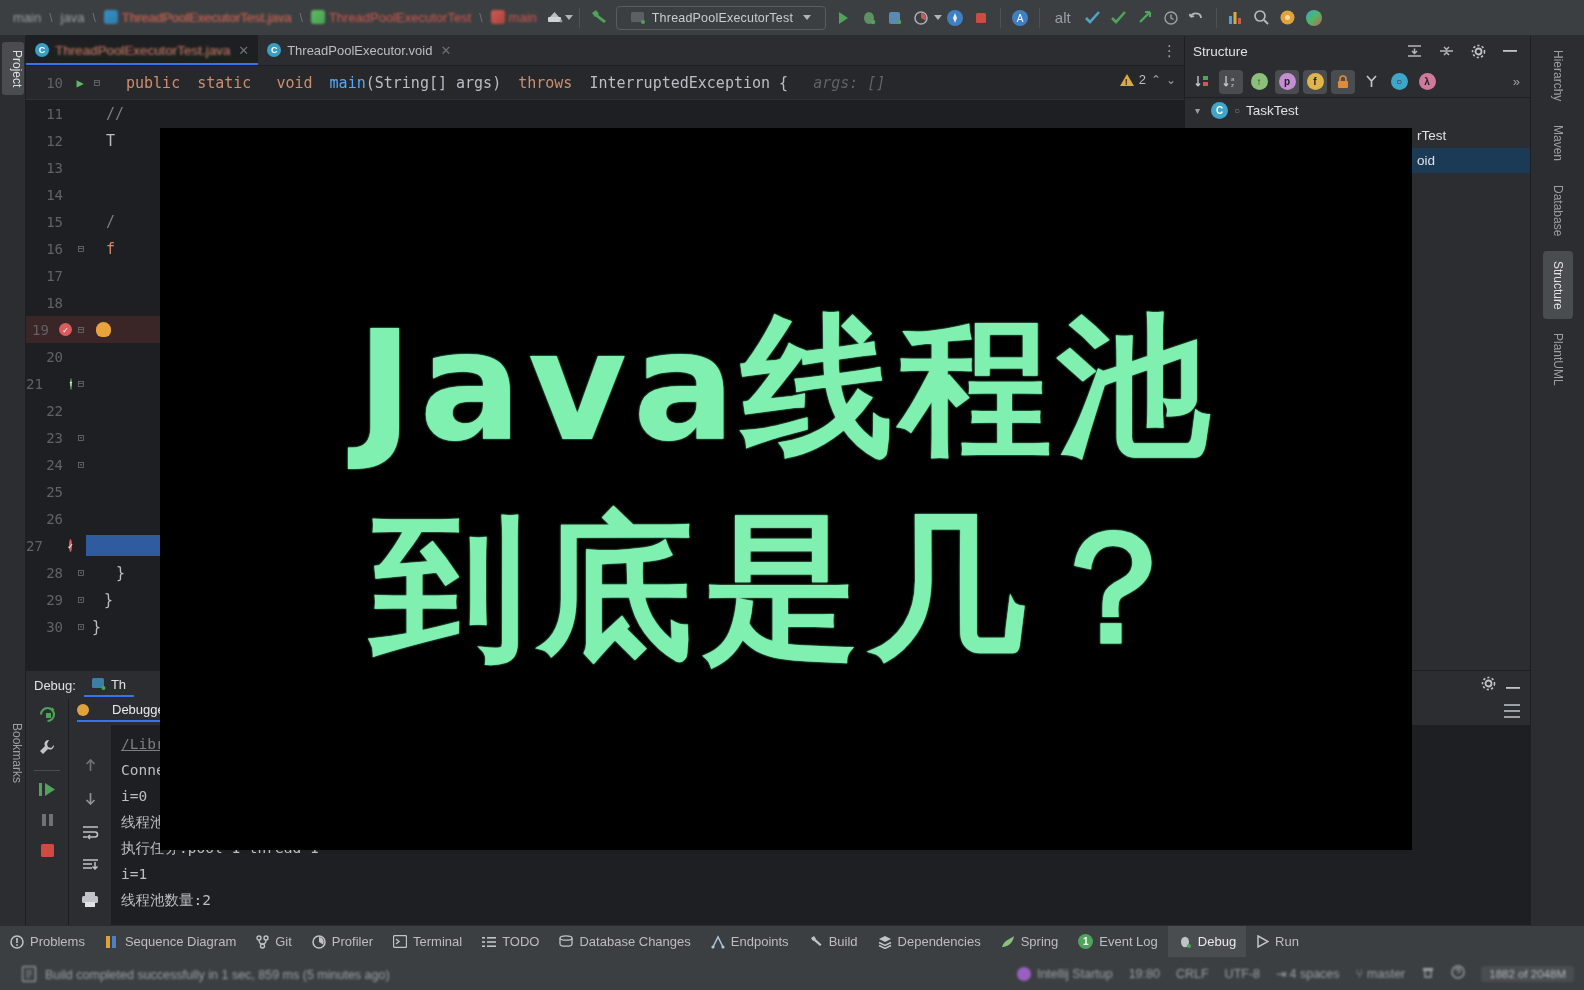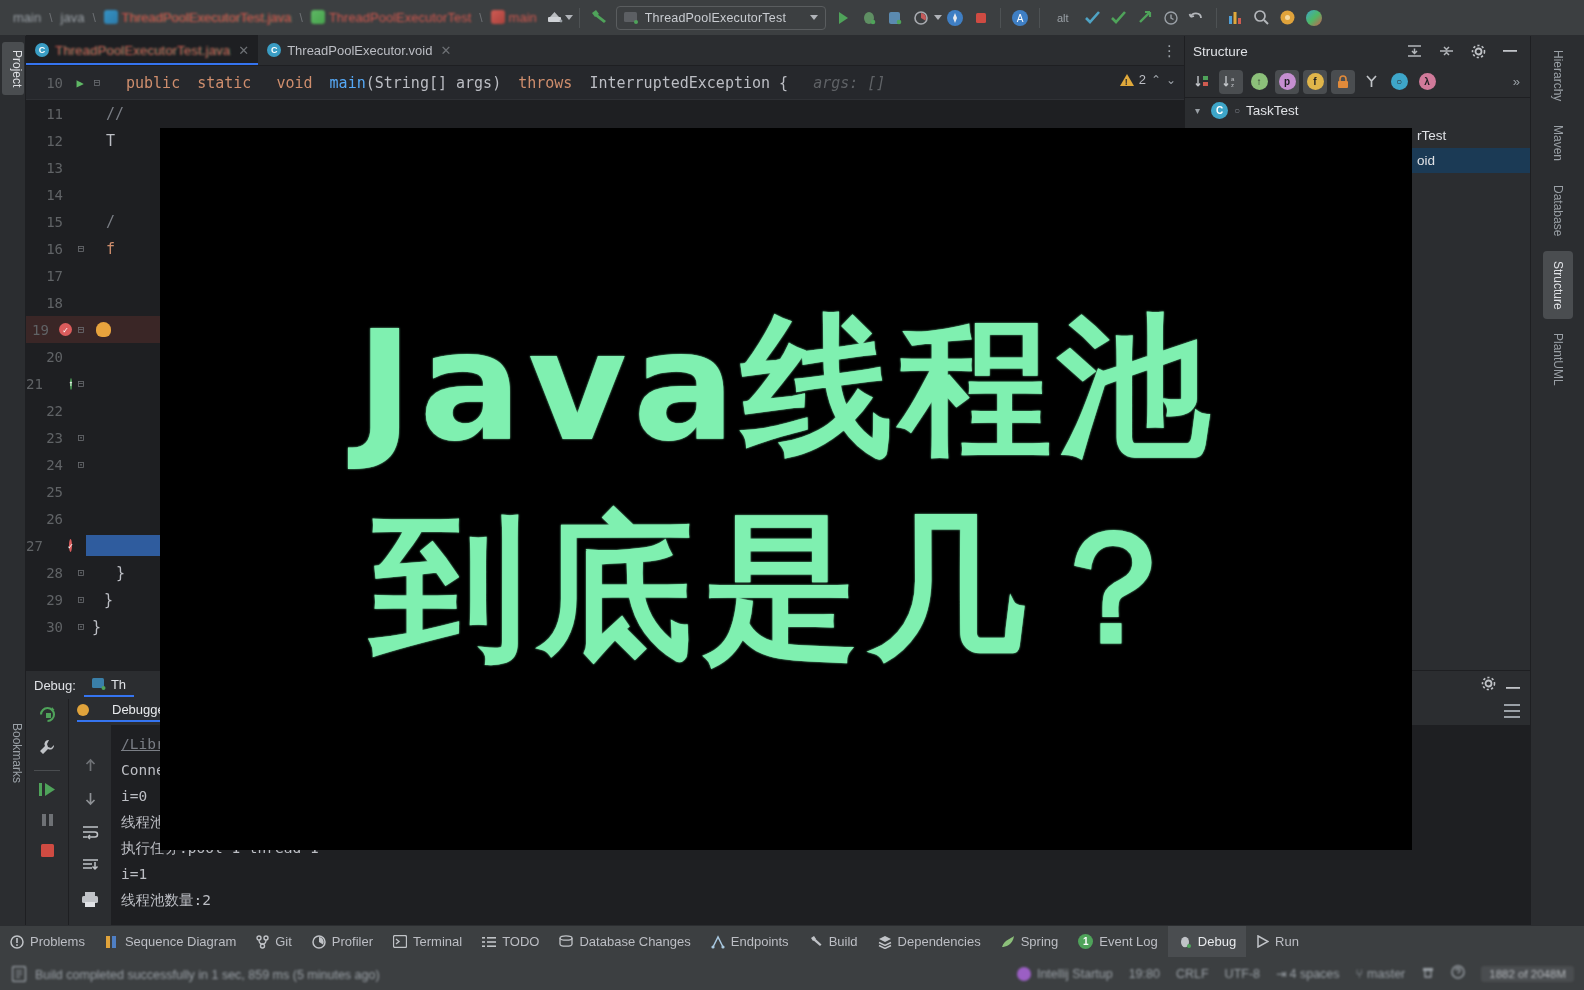--- a/index.html
+++ b/index.html
@@ -27,21 +27,21 @@
   .crumb.dim { color: #9aa0a6; filter: blur(0.8px); }
   .cicon { display:inline-block; width:14px; height:14px; border-radius:3px; margin-right:4px; vertical-align:-2px; }
   .cicon.blue { background: linear-gradient(135deg,#3592c4,#2d7aa8); }
   .cicon.green { background: linear-gradient(135deg,#5fb865,#47a34d); }
   .cicon.red { background: linear-gradient(135deg,#d05b54,#a8423c); }
   .tb-sep { width:1px; height:20px; background:#4e5254; margin:0 6px; }
   .tb-icon { width:26px; height:24px; display:flex; align-items:center; justify-content:center; cursor:default; }
   .run-config {
     display:flex; align-items:center; gap:6px;
     border:1px solid #5a5d5f; border-radius:4px; height:24px;
-    padding: 0 7px; margin: 0 4px; min-width: 210px;
+    padding: 0 14px; margin: 0 4px; min-width: 210px;
     background: #3c3f41;
   }
   .run-config .rc-label { font-size:12.5px; color:#c9ccd1; filter: blur(0.7px); letter-spacing:.2px; white-space:nowrap; }
   .chev { width:0;height:0;border-left:4px solid transparent;border-right:4px solid transparent;border-top:5px solid #b0b3b8; }
 
   
   .tabbar {
     position:absolute; top:36px; left:26px; width:1158px; height:30px;
     background:#2b2d30; display:flex; align-items:flex-end;
     border-bottom:1px solid #1e1f22;
@@ -130,21 +130,21 @@
   .bottombar { position:absolute; top:925px; left:0; width:1584px; height:32px; background:#3c3f41;
                display:flex; align-items:center; font-size:13px; color:#bcbec4; border-top:1px solid #2b2d30; }
   .bt { display:flex; align-items:center; gap:6px; padding:0 10px; height:32px; }
   .bt.active { background:#4a4d50; color:#e8eaed; }
   .badge { width:15px;height:15px;border-radius:50%;background:#4fa35a;color:#fff;font-size:10px;
            display:flex;align-items:center;justify-content:center;font-weight:bold; }
 
   
   .statusbar { position:absolute; top:957px; left:0; width:1584px; height:33px; background:#3c3f41;
                display:flex; align-items:center; font-size:12.5px; color:#9aa0a6; }
-  .sb-left { display:flex; align-items:flex-end; gap:8px; padding-left:12px; filter: blur(0.9px); }
+  .sb-left { display:flex; align-items:flex-end; gap:8px; padding-left:22px; filter: blur(0.9px); }
   .sb-right { margin-left:auto; display:flex; align-items:center; gap:16px; padding-right:10px; filter: blur(0.9px); }
   .mem { background:#4a4d50; border-radius:3px; padding:2px 8px; font-size:11.5px; color:#b4b7bb; }
 
   
   .ltabs { position:absolute; top:36px; left:0; width:26px; height:894px; background:#2b2d30; border-right:1px solid #1e1f22; }
   .lvtab { writing-mode:vertical-rl; font-size:12px; color:#9aa0a6; margin:6px auto; width:22px;
            padding:8px 0; filter: blur(0.6px); text-align:center; }
   .lvtab.active { background:#4a4d50; border-radius:3px; color:#dfe1e5; }
 
   
@@ -248,21 +248,21 @@
     </div>
     <div class="tb-sep"></div>
     <div class="tb-icon">
       <svg width="18" height="18" viewBox="0 0 18 18">
           <circle cx="9" cy="9" r="8" fill="#3f7fc4"></circle>
           <text x="9" y="13" font-size="10" fill="#fff" text-anchor="middle" font-family="sans-serif">A</text>
         </svg>
     </div>
     <div class="tb-sep"></div>
     <div class="tb-icon" style="width:34px">
-      <span style="font-size:11px;color:#9aa0a6;filter:blur(.5px)">alt</span>
+      <span style="font-size:15px;color:#9aa0a6;filter:blur(.5px)">alt</span>
     </div>
     <div class="tb-icon">
       <svg width="17" height="15" viewBox="0 0 17 15">
           <path d="M2 8 L6 12 L15 2" stroke="#4fa3c4" stroke-width="2.6" fill="none"></path>
         </svg>
     </div>
     <div class="tb-icon">
       <svg width="17" height="15" viewBox="0 0 17 15">
           <path d="M2 8 L6 12 L15 2" stroke="#4fa35a" stroke-width="2.6" fill="none"></path>
         </svg>

